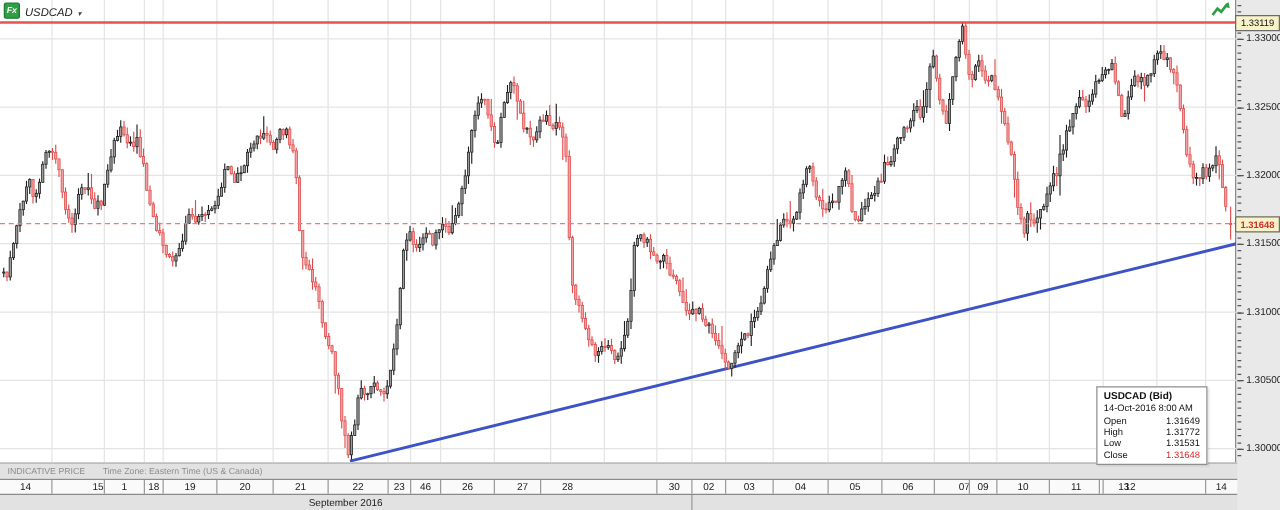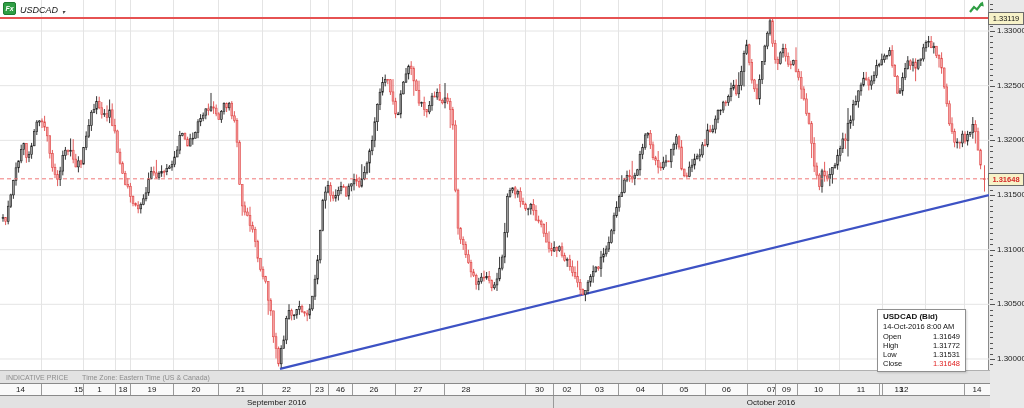--- a/index.html
+++ b/index.html
@@ -969,36 +969,35 @@
       <div class="day-cell" style="left: 83px; width: 32px;">1</div>
       <div class="day-cell" style="left: 115px; width: 15px;">18</div>
       <div class="day-cell" style="left: 130px; width: 43px;">19</div>
       <div class="day-cell" style="left: 173px; width: 45px;">20</div>
       <div class="day-cell" style="left: 218px; width: 44px;">21</div>
       <div class="day-cell" style="left: 262px; width: 48px;">22</div>
       <div class="day-cell" style="left: 310px; width: 18px;">23</div>
       <div class="day-cell" style="left: 328px; width: 24px;">46</div>
       <div class="day-cell" style="left: 352px; width: 43px;">26</div>
       <div class="day-cell" style="left: 395px; width: 45px;">27</div>
-      <div class="day-cell" style="left: 444px; width: 43px;">28</div>
+      <div class="day-cell" style="left: 432px; width: 43px;">28</div>
       <div class="day-cell" style="left: 483px; width: 42px; margin-top: 12px;">29</div>
       <div class="day-cell" style="left: 525px; width: 28px;">30</div>
       <div class="day-cell" style="left: 553px; width: 27px;">02</div>
       <div class="day-cell" style="left: 580px; width: 38px;">03</div>
       <div class="day-cell" style="left: 618px; width: 44px;">04</div>
       <div class="day-cell" style="left: 662px; width: 43px; text-align: center;">05</div>
       <div class="day-cell" style="left: 705px; width: 42px;">06</div>
       <div class="day-cell" style="left: 747px; width: 28px; padding-left: 20px;">07</div>
       <div class="day-cell" style="left: 775px; width: 22px;">09</div>
       <div class="day-cell" style="left: 797px; width: 42px;">10</div>
       <div class="day-cell" style="left: 839px; width: 43px;">11</div>
       <div class="day-cell" style="left: 882px; width: 43px;">12</div>
       <div class="day-cell" style="left: 879px; width: 39px;">13</div>
       <div class="day-cell" style="left: 964px; width: 25px;">14</div>
     </div>
   <div class="month-row" id="monthrow">
       <div class="month-label" style="left: 0px; width: 553px;">September 2016</div>
-      <div class="month-label" style="left: 553px; width: 436px;">October 2016</div>
       <div class="month-divider" style="left: 553px;"></div>
     </div>
   <div class="corner"></div>
 
 </div>
 
 </body></html>

